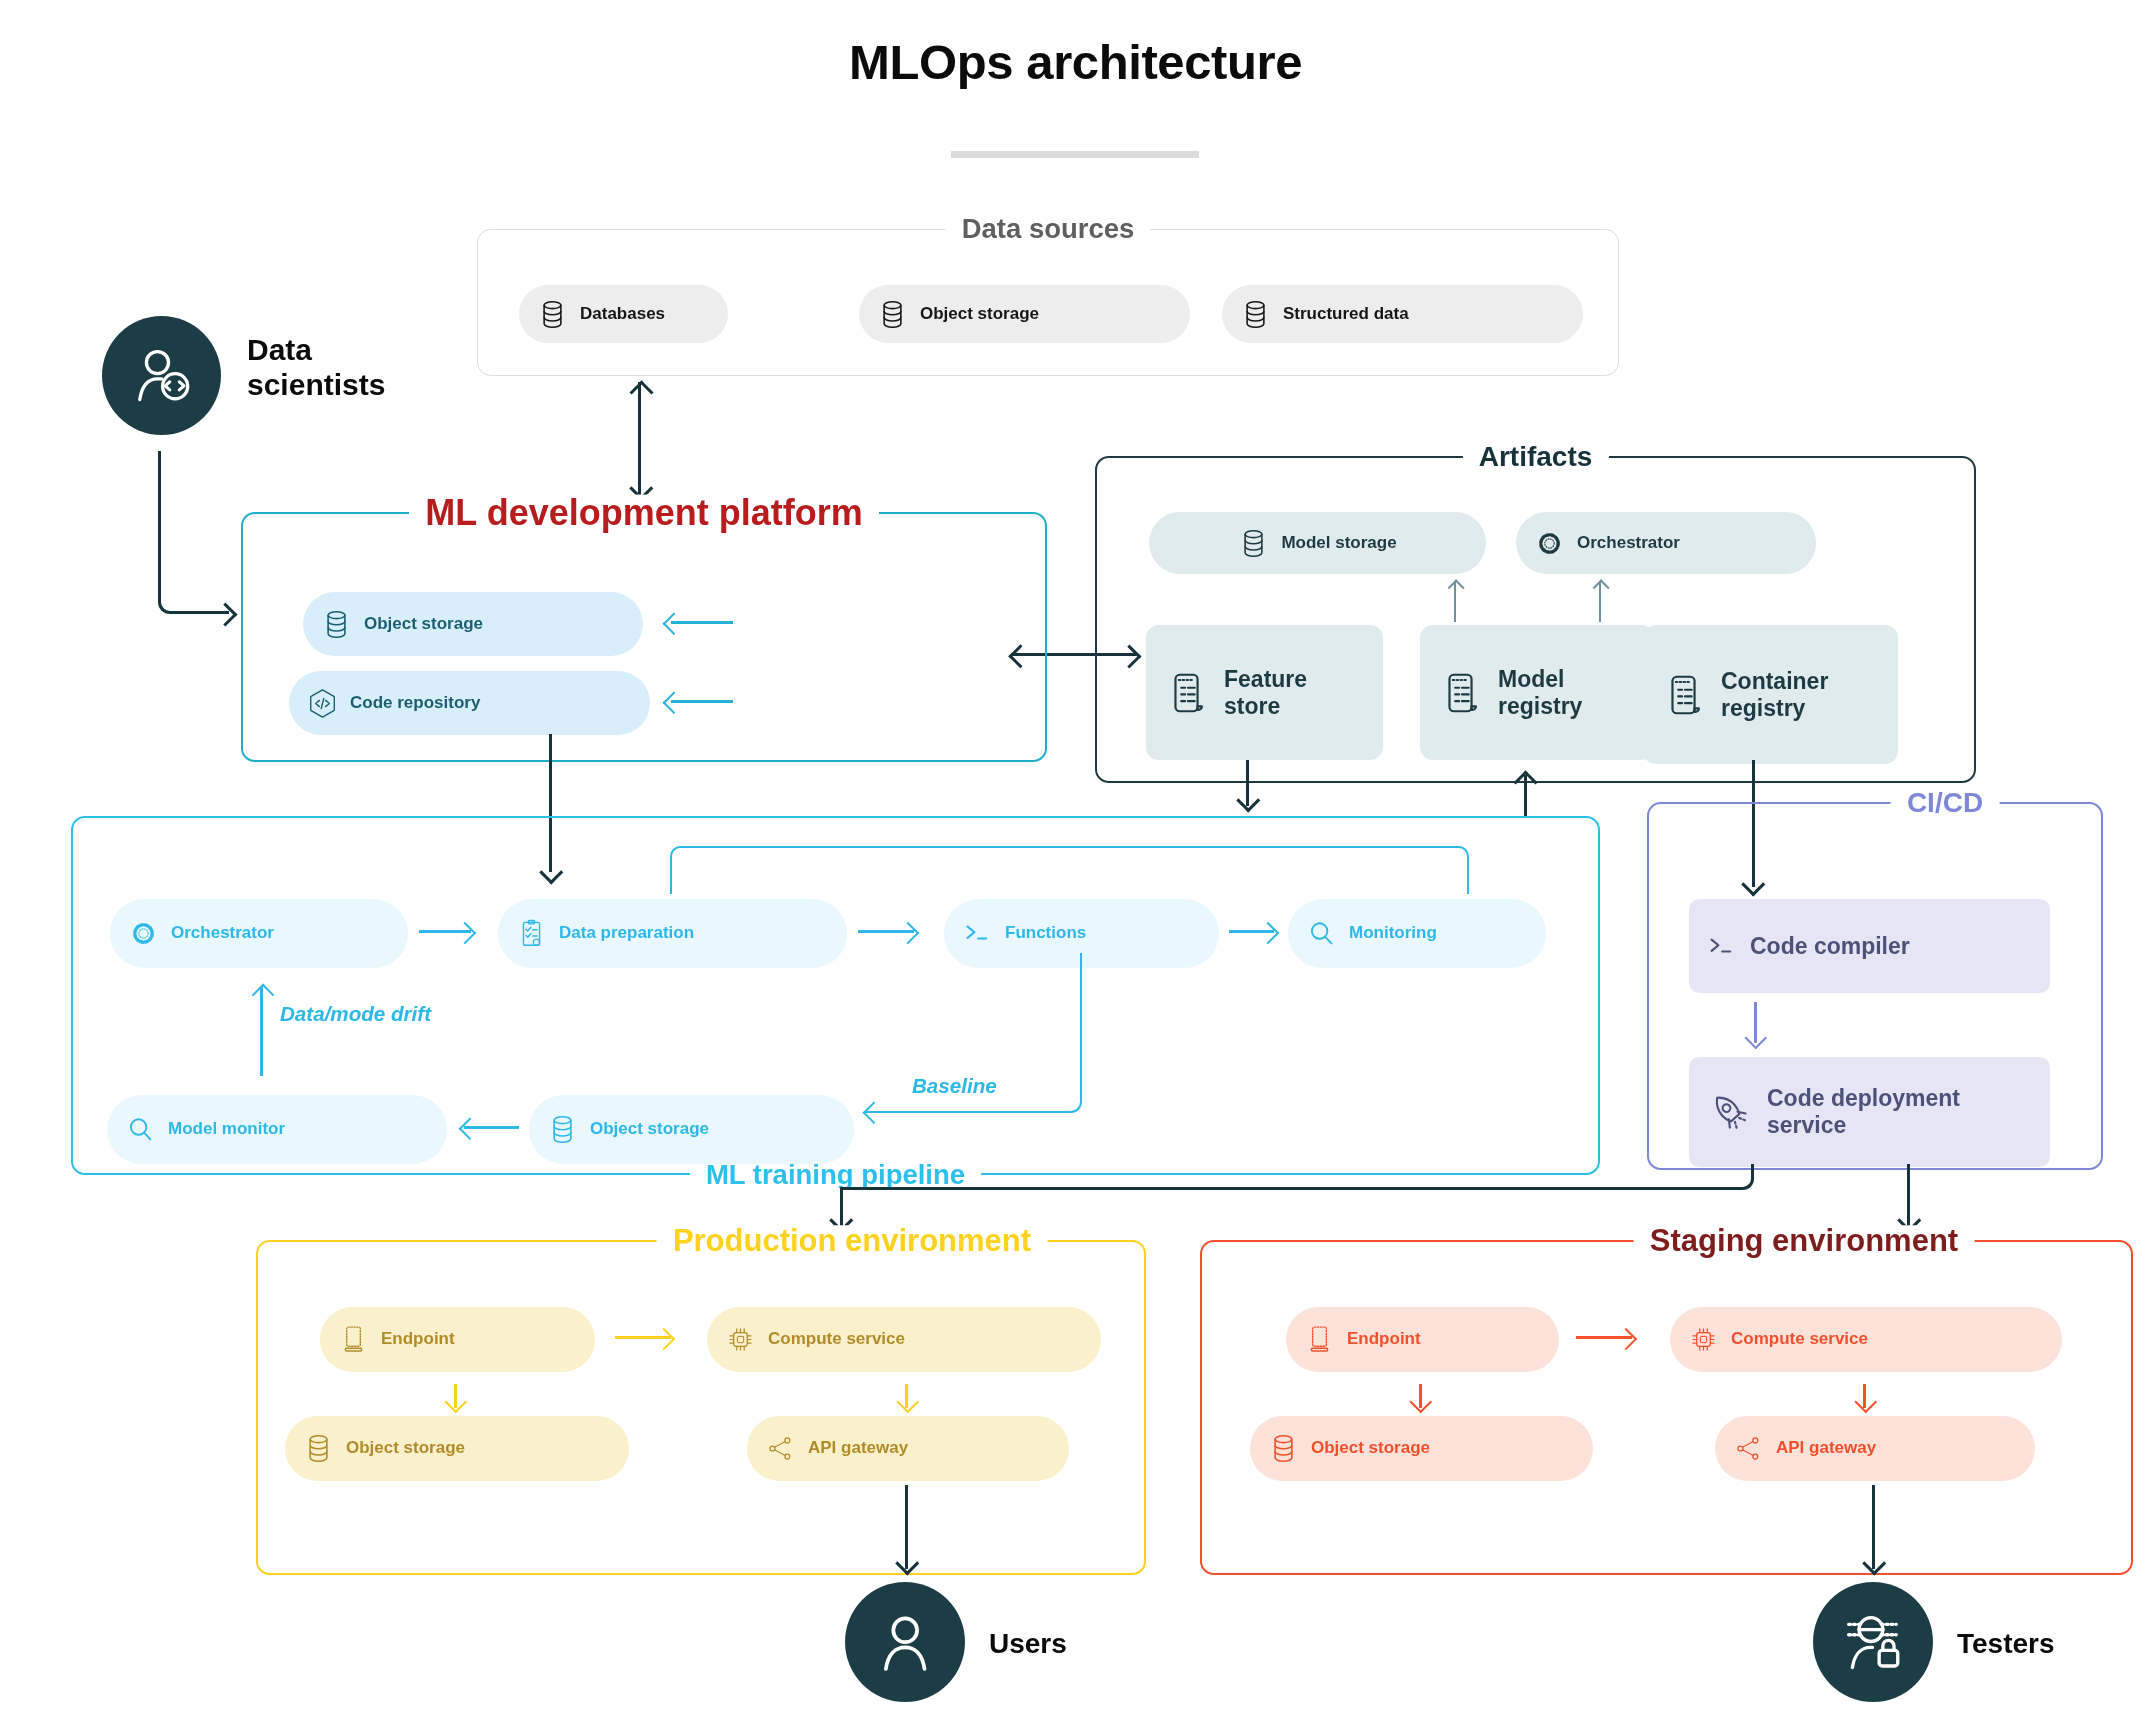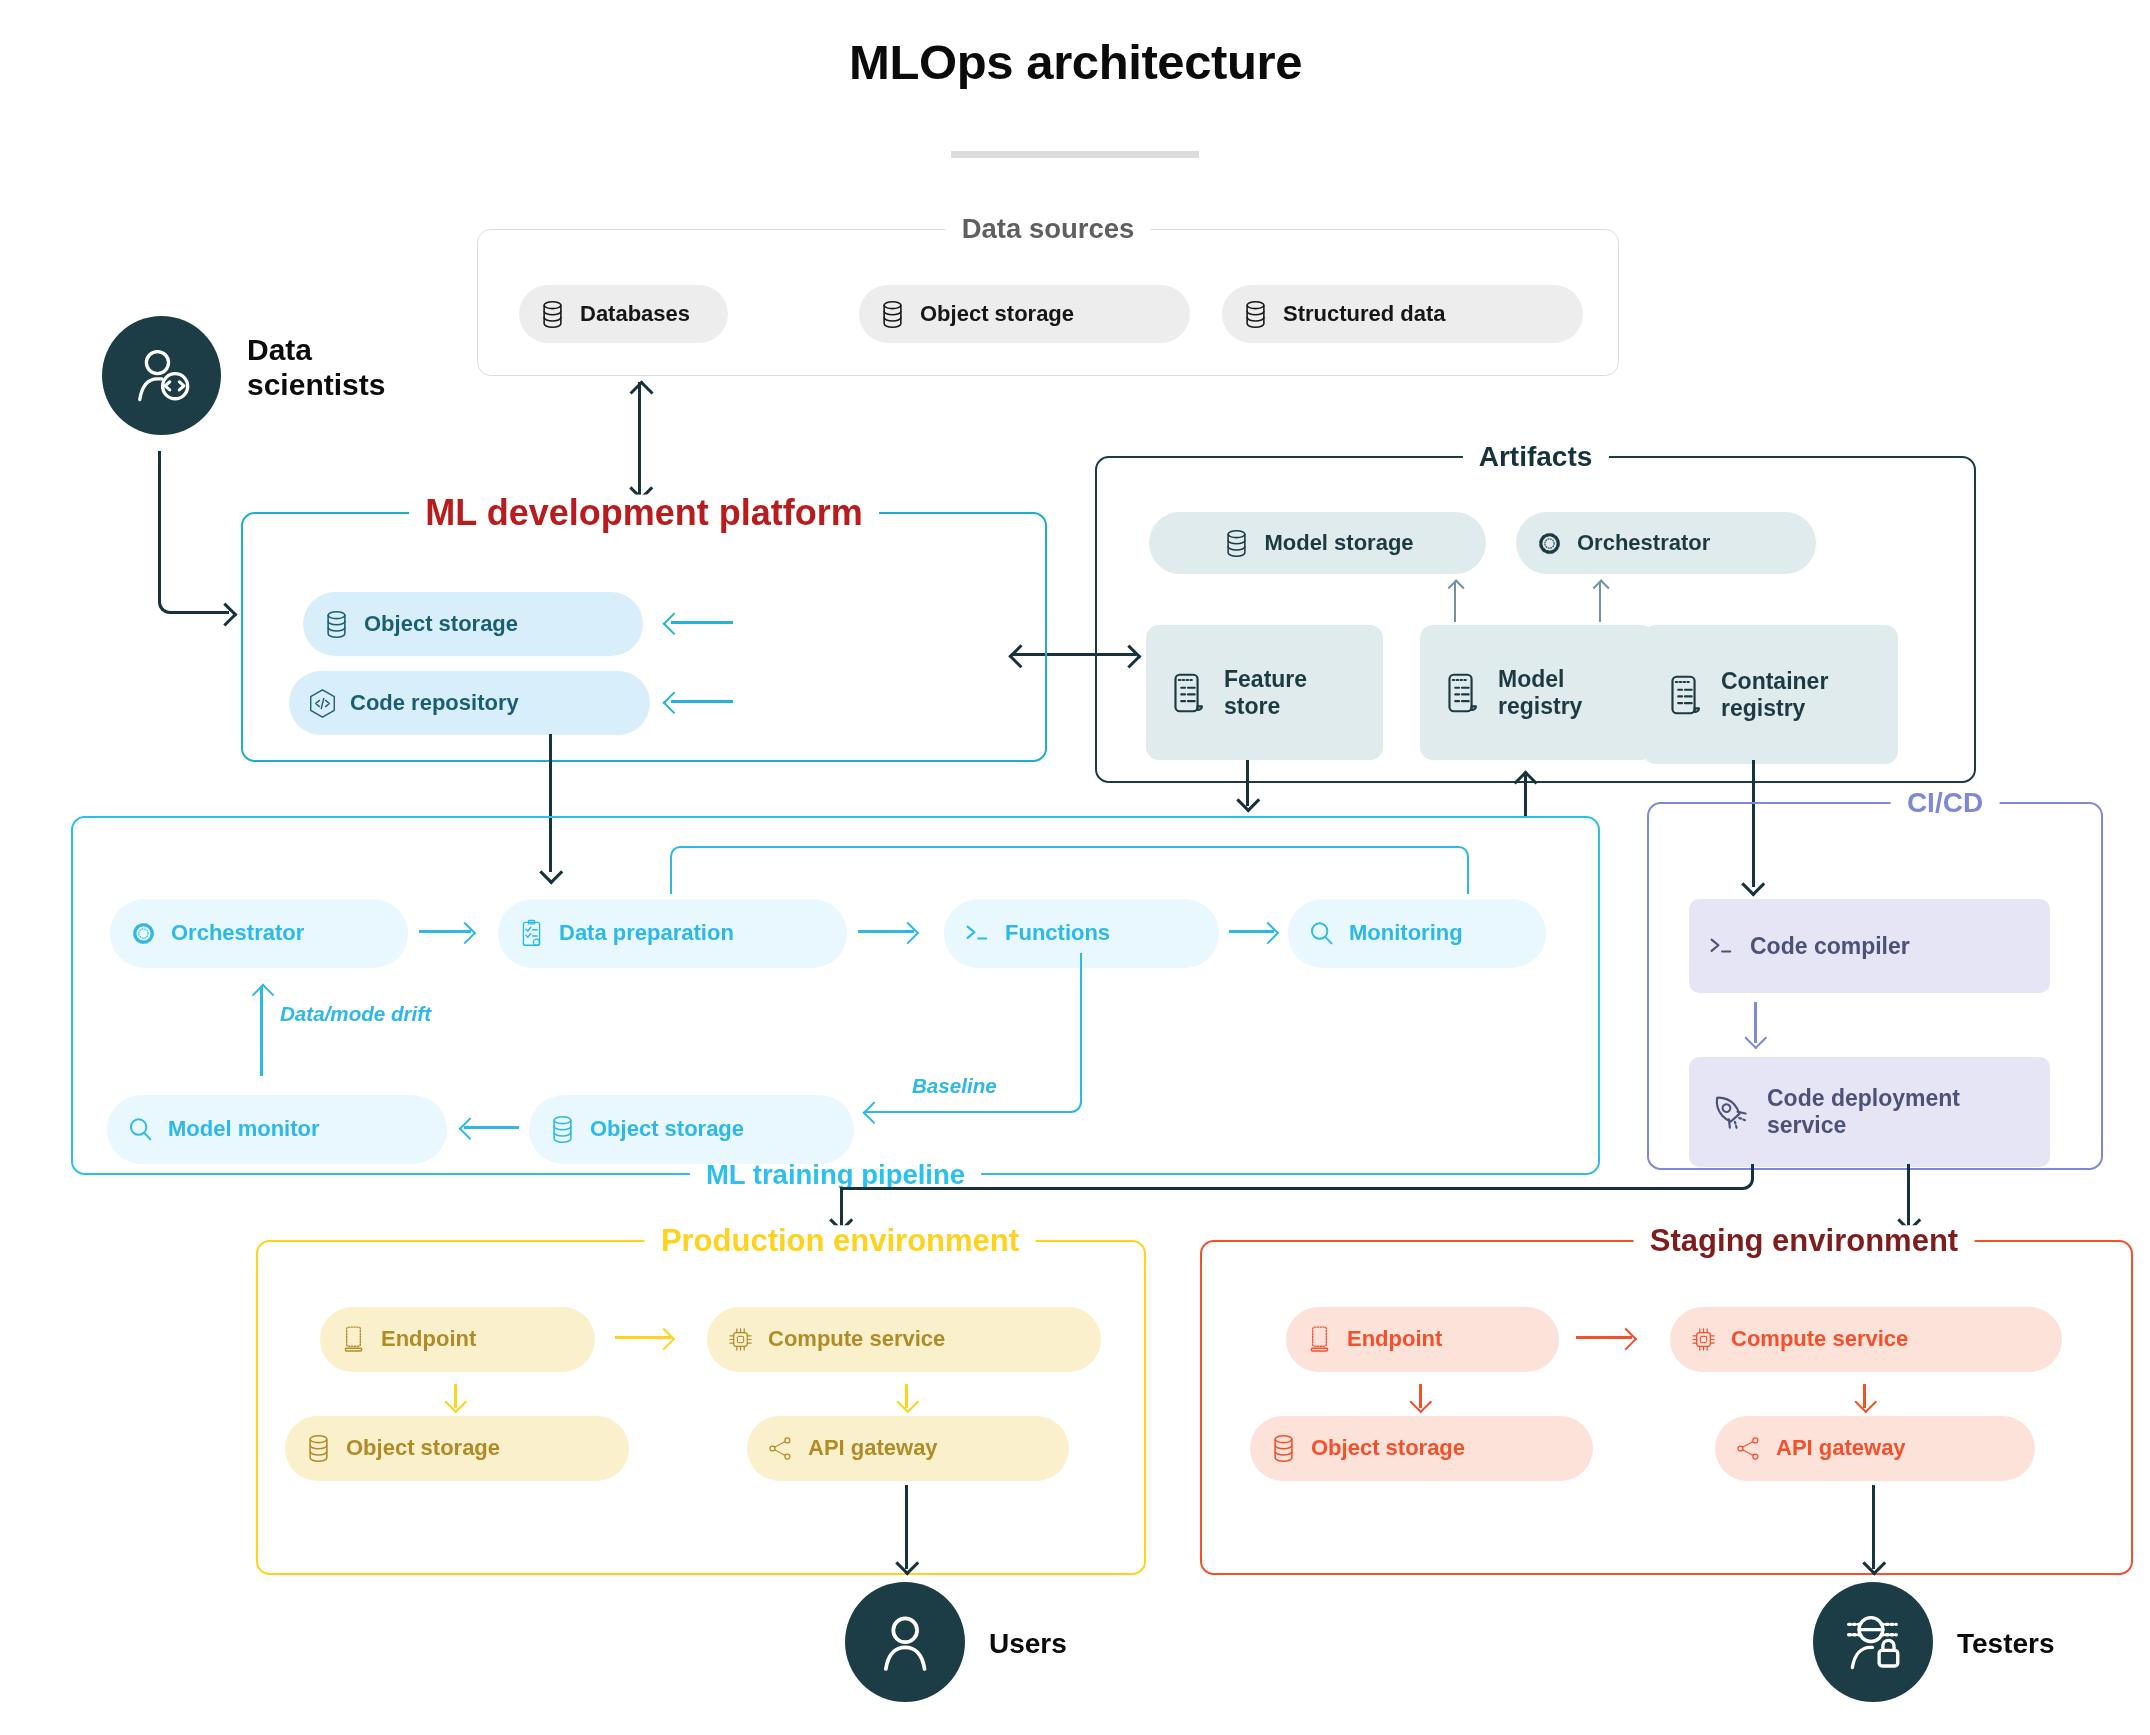--- a/index.html
+++ b/index.html
@@ -6,21 +6,21 @@
   #canvas{position:relative;width:2151px;height:1736px;background:#ffffff;overflow:hidden;
           font-family:"Liberation Sans",sans-serif;}
   .main-title{position:absolute;left:0;top:34px;width:2151px;text-align:center;
               font-size:49px;font-weight:800;color:#0b0b0b;letter-spacing:-0.4px;}
   .title-bar{position:absolute;left:951px;top:151px;width:248px;height:6.9px;background:#dcdcdc;}
   .gbox{position:absolute;border-radius:13.8px;background:transparent;}
   .gtitle{position:absolute;background:#ffffff;padding:0 16.3px;font-weight:700;white-space:nowrap;line-height:1;}
   .gt-top{top:0;transform:translate(-50%,-54%);}
   .gt-bottom{bottom:0;transform:translate(-50%,54%);}
   .pill{position:absolute;display:flex;align-items:center;gap:12px;padding:0 18px;
-        border-radius:430px;font-weight:600;font-size:22px;box-sizing:border-box;line-height:1.1;}
+        border-radius:430px;font-weight:600;font-size:17px;box-sizing:border-box;line-height:1.1;}
   .nbox{position:absolute;display:flex;align-items:center;gap:13px;padding:0 17px;
         border-radius:13px;font-weight:600;font-size:23px;box-sizing:border-box;line-height:1.16;}
   .icon{flex:none;width:31px;height:31px;}
   .icon svg{width:100%;height:100%;display:block;}
   .icon-lg{width:48px;height:48px;}
   .g-gray{background:#ededed;color:#161616;}
   .g-dev{background:#d9eefb;color:#1a5f71;}
   .g-art{background:#e0ebee;color:#1d3a42;}
   .g-tp{background:#e9f7fe;color:#2cb8e8;}
   .g-ci{background:#e6e5f6;color:#4c5177;}
@@ -315,21 +315,21 @@
   <div class="vline" style="left:1754px;top:1002px;width:2.6px;height:41px;color:#7e88d8;"></div>
   <div class="chev c6" style="left:1748px;top:1030px;color:#7e88d8;transform:rotate(135deg);"></div>
 
   <div class="elbow" style="left:840px;top:1164px;width:914px;height:26px;border-right:3px solid #16333c;border-bottom:3px solid #16333c;border-bottom-right-radius:11.2px;"></div>
   <div class="vline" style="left:840px;top:1188px;width:3px;height:39px;color:#16333c;"></div>
   <div class="chev" style="left:833px;top:1212px;color:#16333c;transform:rotate(135deg);"></div>
   <div class="vline" style="left:1907px;top:1164px;width:3px;height:62px;color:#16333c;"></div>
   <div class="chev" style="left:1901px;top:1212px;color:#16333c;transform:rotate(135deg);"></div>
 
   <div class="gbox" style="left:256px;top:1240px;width:886px;height:331px;border:2.6px solid #ffd21e;">
-    <div class="gtitle gt-top" style="left:582px;font-size:31px;color:#ffd21e;">Production environment</div>
+    <div class="gtitle gt-top" style="left:594px;font-size:31px;color:#ffd21e;">Production environment</div>
     <div class="pill g-pr" style="left:62px;top:65px;width:275px;height:65px;">
       <span class="icon">
           <svg viewBox="0 0 100 100" fill="none" stroke="currentColor" stroke-width="4.5" stroke-linecap="round" stroke-linejoin="round">
             <rect x="28" y="10" width="44" height="62" rx="6" stroke-dasharray="4 5"></rect>
             <rect x="24" y="78" width="52" height="9" rx="3"></rect>
           </svg>
         </span>
       <span>Endpoint</span>
     </div>
     <div class="pill g-pr" style="left:449px;top:65px;width:394px;height:65px;">

